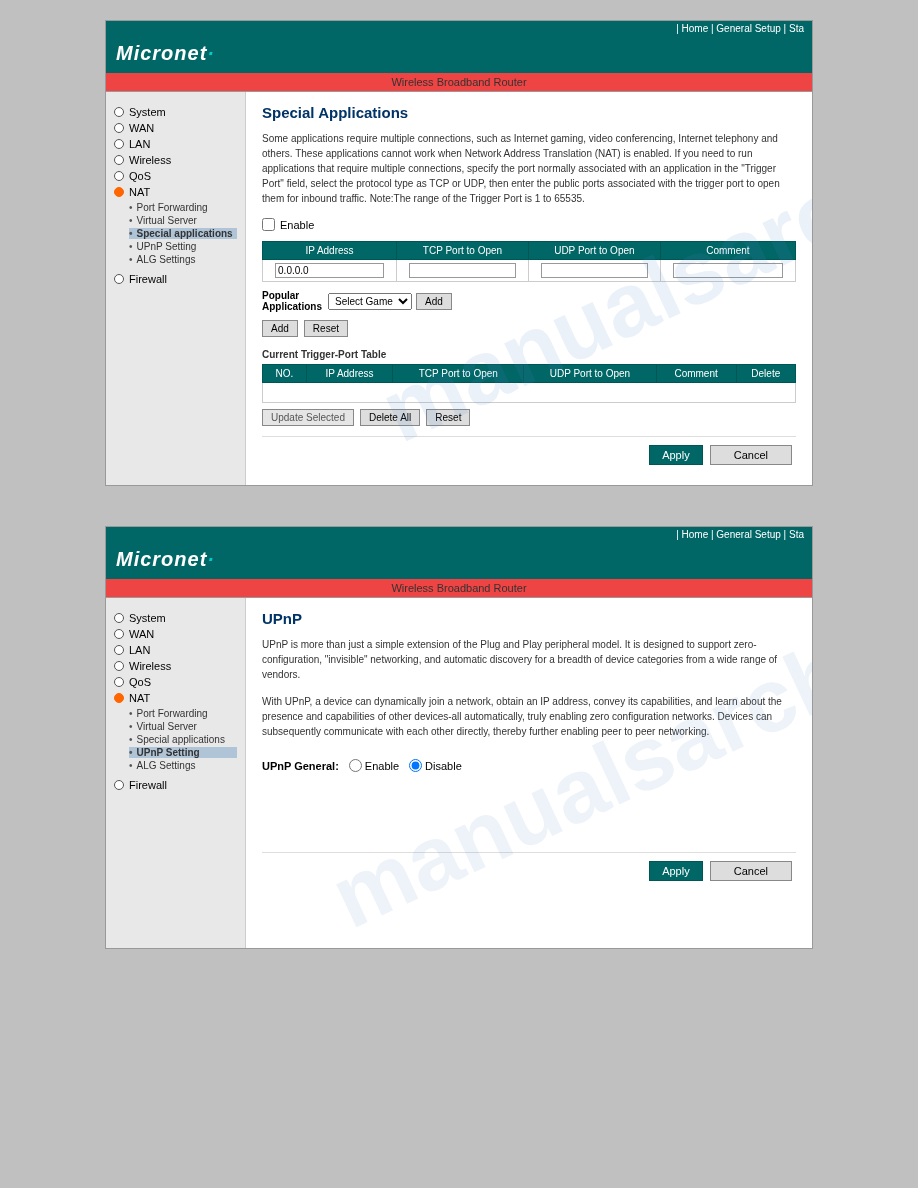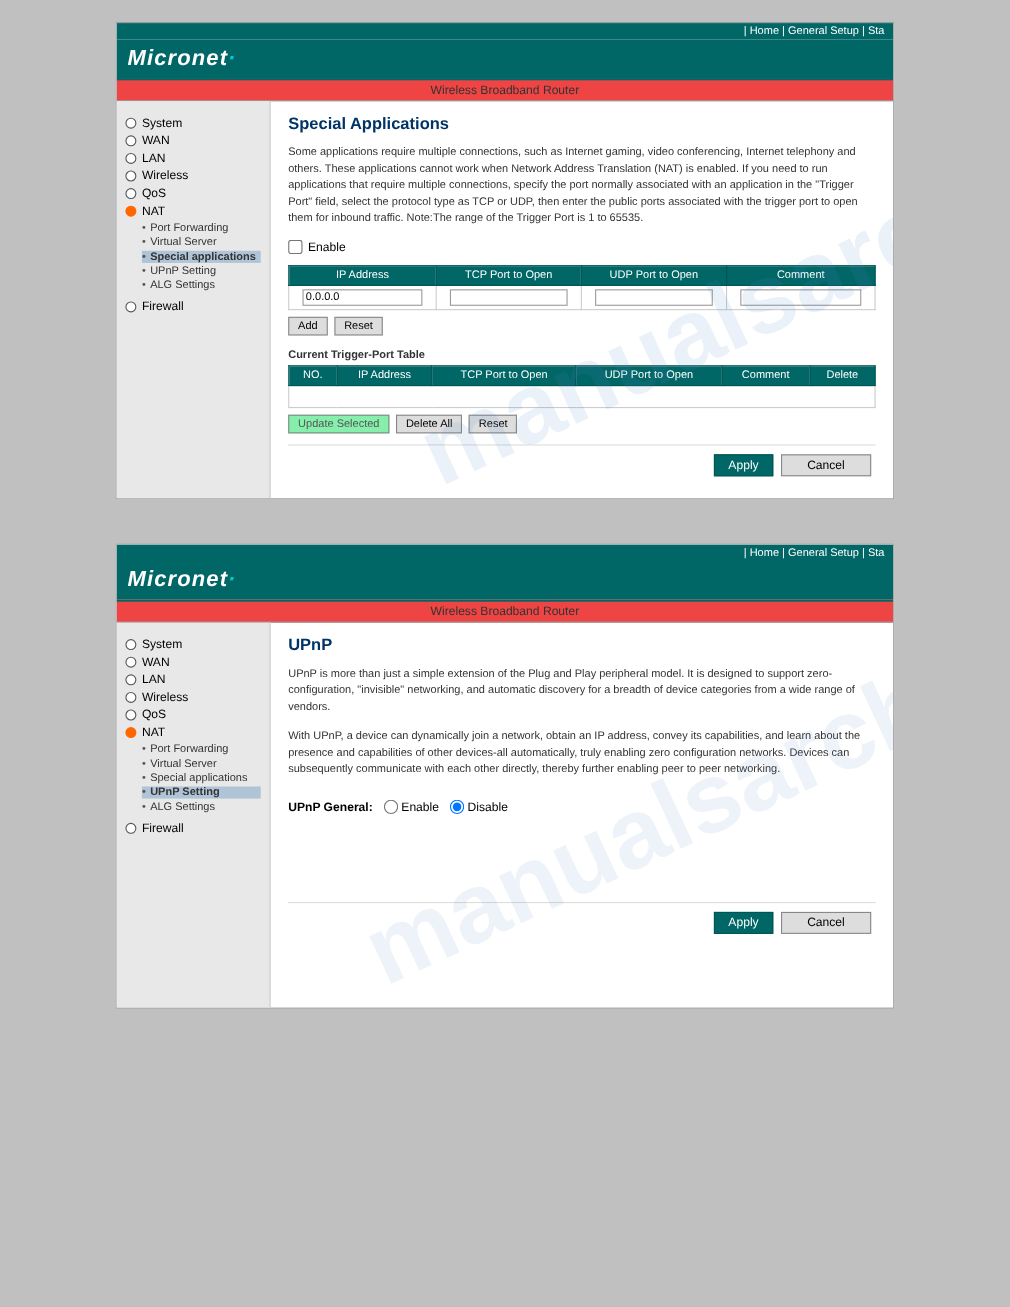--- a/index.html
+++ b/index.html
@@ -340,20 +340,27 @@
               <td>
                 <input type="text" style="">
               </td>
               <td>
                 <input type="text" style="">
               </td>
             </tr>
           </tbody>
         </table>
 
+        <div class="popular-row">
+          <label>Popular<br>Applications</label>
+          <select>
+            <option>Select Game</option>
+          </select>
+          <button class="btn">Add</button>
+        </div>
 
         <div class="add-reset-row">
           <button class="btn">Add</button>
           <button class="btn">Reset</button>
         </div>
 
         <div class="trigger-table-label">Current Trigger-Port Table</div>
         <table class="data-table">
           <thead>
             <tr>
@@ -366,21 +373,21 @@
             </tr>
           </thead>
           <tbody>
             <tr>
               <td colspan="6" style="height:20px;"></td>
             </tr>
           </tbody>
         </table>
 
         <div class="action-row">
-          <button class="btn" style="background:#86efac;color:#555;">Update Selected</button>
+          <button class="btn" style="background:#e5e5e5;color:#555;">Update Selected</button>
           <button class="btn">Delete All</button>
           <button class="btn">Reset</button>
         </div>
 
         <div class="apply-cancel-row">
           <button class="btn-apply">Apply</button>
           <button class="btn-cancel">Cancel</button>
         </div>
       </div>
     </div>

